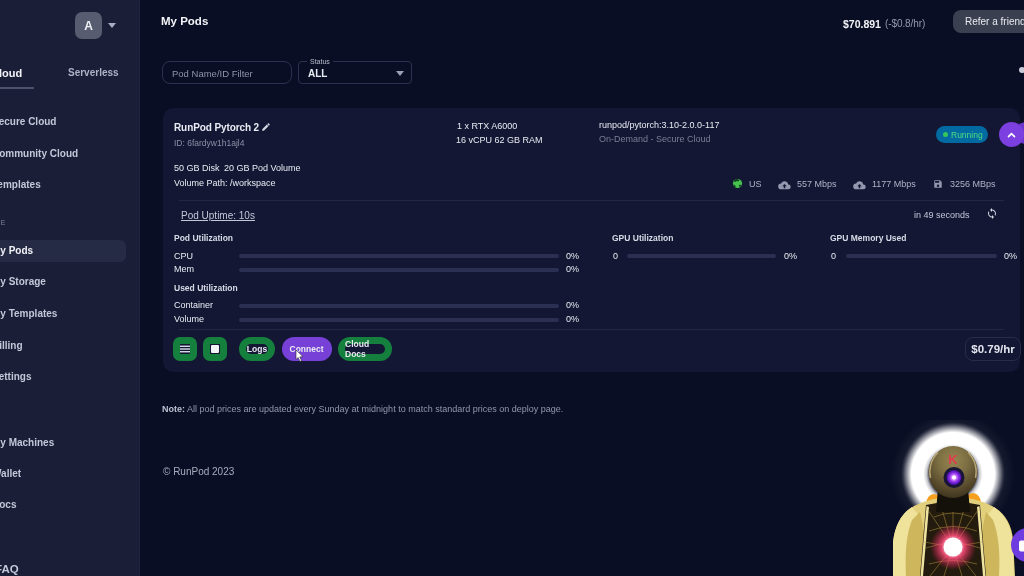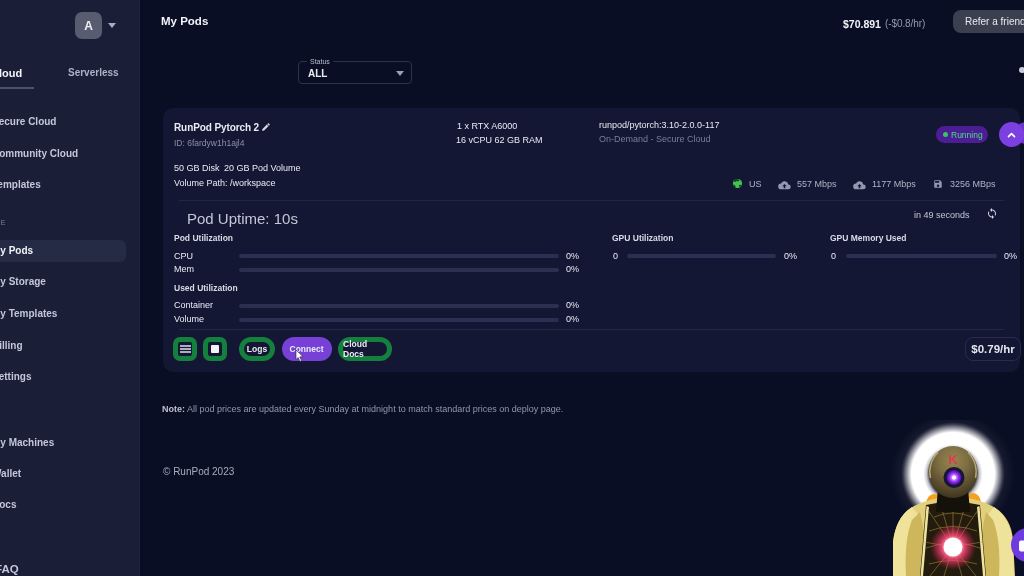--- a/index.html
+++ b/index.html
@@ -32,42 +32,45 @@
 #f-sel-caret { position:absolute; left:97px; top:9px; width:0; height:0; border-left:4.5px solid transparent; border-right:4.5px solid transparent; border-top:5px solid #9aa0b8; }
 
 #card { position:absolute; left:163px; top:108px; width:857px; height:264px; border-radius:10px; background:#131734; }
 .t-w { color:#e9ebf2; } .t-g { color:#8b90a6; } .t-gg { color:#7a7f96; }
 .f10 { font-size:9px; } .f9 { font-size:8.5px; }
 .cardtxt { position:absolute; white-space:nowrap; }
 #divider1 { position:absolute; left:16px; top:92px; width:825px; height:1px; background:#222742; }
 #divider2 { position:absolute; left:16px; top:221px; width:825px; height:1px; background:#222742; }
 .bar { position:absolute; height:4px; border-radius:2px; background:#2b2f52; }
 
-#badge { position:absolute; left:773px; top:18px; width:52px; height:17px; border-radius:9px; background:#4c1d95; }
+#badge { position:absolute; left:773px; top:18px; width:52px; height:17px; border-radius:9px; background:#0369a1; }
 #badge .dot { position:absolute; left:7px; top:6px; width:5px; height:5px; border-radius:50%; background:#35c759; }
 #badge .btxt { position:absolute; left:15px; top:4px; font-size:8.5px; color:#4ade80; }
 #circlebtn { position:absolute; left:999px; top:122px; width:25px; height:25px; border-radius:50%; background:#7c3fe0; }
 #circlebtn2 { position:absolute; left:1015px; top:122px; width:22px; height:22px; border-radius:50%; background:#6a36cc; }
 
-.fbtn { position:absolute; top:229px; height:24px; border-radius:12px; border:5px solid #15803d; color:#e9ebf2; font-size:8.5px; font-weight:700; display:flex; align-items:center; justify-content:center; }
+.fbtn { position:absolute; top:229px; height:24px; border-radius:12px; border:7px solid #15803d; color:#e9ebf2; font-size:8.5px; font-weight:700; display:flex; align-items:center; justify-content:center; }
 #b-price { position:absolute; left:802px; top:229px; width:56px; height:24px; border-radius:8px; border:1px solid #272c49; color:#e3e6ee; font-size:11.5px; font-weight:700; display:flex; align-items:center; justify-content:center; }
 
 #note { position:absolute; left:162px; top:404px; font-size:9px; color:#9297ac; }
 #note b { color:#bcc0d1; }
 #copy { position:absolute; left:163px; top:466px; font-size:10px; color:#a6abbe; }
 </style>
 </head>
 <body>
 <div id="page">
 
   <div id="h-title">My Pods</div>
   <div id="h-bal">$70.891</div>
   <div id="h-rate">(-$0.8/hr)</div>
   <div id="h-refer">Refer a friend</div>
   <div id="h-dot"></div>
+  <div id="f-input">
+      <span>Pod Name/ID Filter</span>
+    </div>
   <div id="f-sel">
     <div id="f-sel-lab">Status</div>
     <div id="f-sel-val">ALL</div>
     <div id="f-sel-caret"></div>
   </div>
 
   <div id="card">
     <div class="cardtxt t-w" style="left:11px;top:13.5px;font-size:10px;font-weight:700;letter-spacing:-0.1px;">RunPod Pytorch 2</div>
     <svg style="position:absolute;left:98px;top:14px;" width="10" height="10" viewBox="0 0 24 24" fill="#d4d7e2">
         <path d="M3 17.25V21h3.75L17.81 9.94l-3.75-3.75L3 17.25zM20.71 7.04a1 1 0 0 0 0-1.41l-2.34-2.34a1 1 0 0 0-1.41 0l-1.83 1.83 3.75 3.75 1.83-1.83z"></path>
@@ -100,21 +103,21 @@
         <path fill="#9298ad" d="M19 8a7 7 0 0 0-13.3-2A5.5 5.5 0 0 0 6 17h13a4.5 4.5 0 0 0 0-9z"></path>
         <path fill="#131734" d="M12 7l-4 4.5h2.6V15h2.8v-3.5H16z"></path>
       </svg>
     <div class="cardtxt f10" style="left:709px;top:70.5px;color:#aeb3c7;">1177 Mbps</div>
     <svg style="position:absolute;left:770px;top:71px;" width="10" height="10" viewBox="0 0 24 24" fill="#9298ad">
         <path d="M17 3H5a2 2 0 0 0-2 2v14a2 2 0 0 0 2 2h14a2 2 0 0 0 2-2V7l-4-4zm-5 16a3 3 0 1 1 0-6 3 3 0 0 1 0 6zm3-10H5V5h10v4z"></path>
       </svg>
     <div class="cardtxt f10" style="left:787px;top:70.5px;color:#aeb3c7;">3256 MBps</div>
 
     <div id="divider1"></div>
-    <div class="cardtxt" style="left:24px;top:102px;font-size:15px;color:#c3c7d7;">Pod Uptime: 10s</div>
+    <div class="cardtxt" style="left:18px;top:102px;font-size:10px;color:#c3c7d7;text-decoration:underline;">Pod Uptime: 10s</div>
     <div class="cardtxt" style="left:751px;top:102px;font-size:9px;color:#c3c7d7;">in 49 seconds</div>
     <svg style="position:absolute;left:823px;top:99px;" width="12" height="13" viewBox="0 0 24 24" fill="#d4d7e2">
         <path d="M12 4V1L8 5l4 4V6c3.31 0 6 2.69 6 6 0 1.01-.25 1.97-.7 2.8l1.46 1.46A7.93 7.93 0 0 0 20 12c0-4.42-3.58-8-8-8zm0 14c-3.31 0-6-2.69-6-6 0-1.01.25-1.97.7-2.8L5.24 7.74A7.93 7.93 0 0 0 4 12c0 4.42 3.58 8 8 8v3l4-4-4-4v3z"></path>
       </svg>
 
     <div class="cardtxt f9" style="left:11px;top:125px;font-weight:700;color:#d8dbe6;">Pod Utilization</div>
     <div class="cardtxt t-w f10" style="left:11px;top:142.5px;">CPU</div>
     <div class="bar" style="left:76px;top:146px;width:320px;"></div>
     <div class="cardtxt t-w f10" style="left:403px;top:142.5px;">0%</div>
     <div class="cardtxt t-w f10" style="left:11px;top:156px;">Mem</div>

